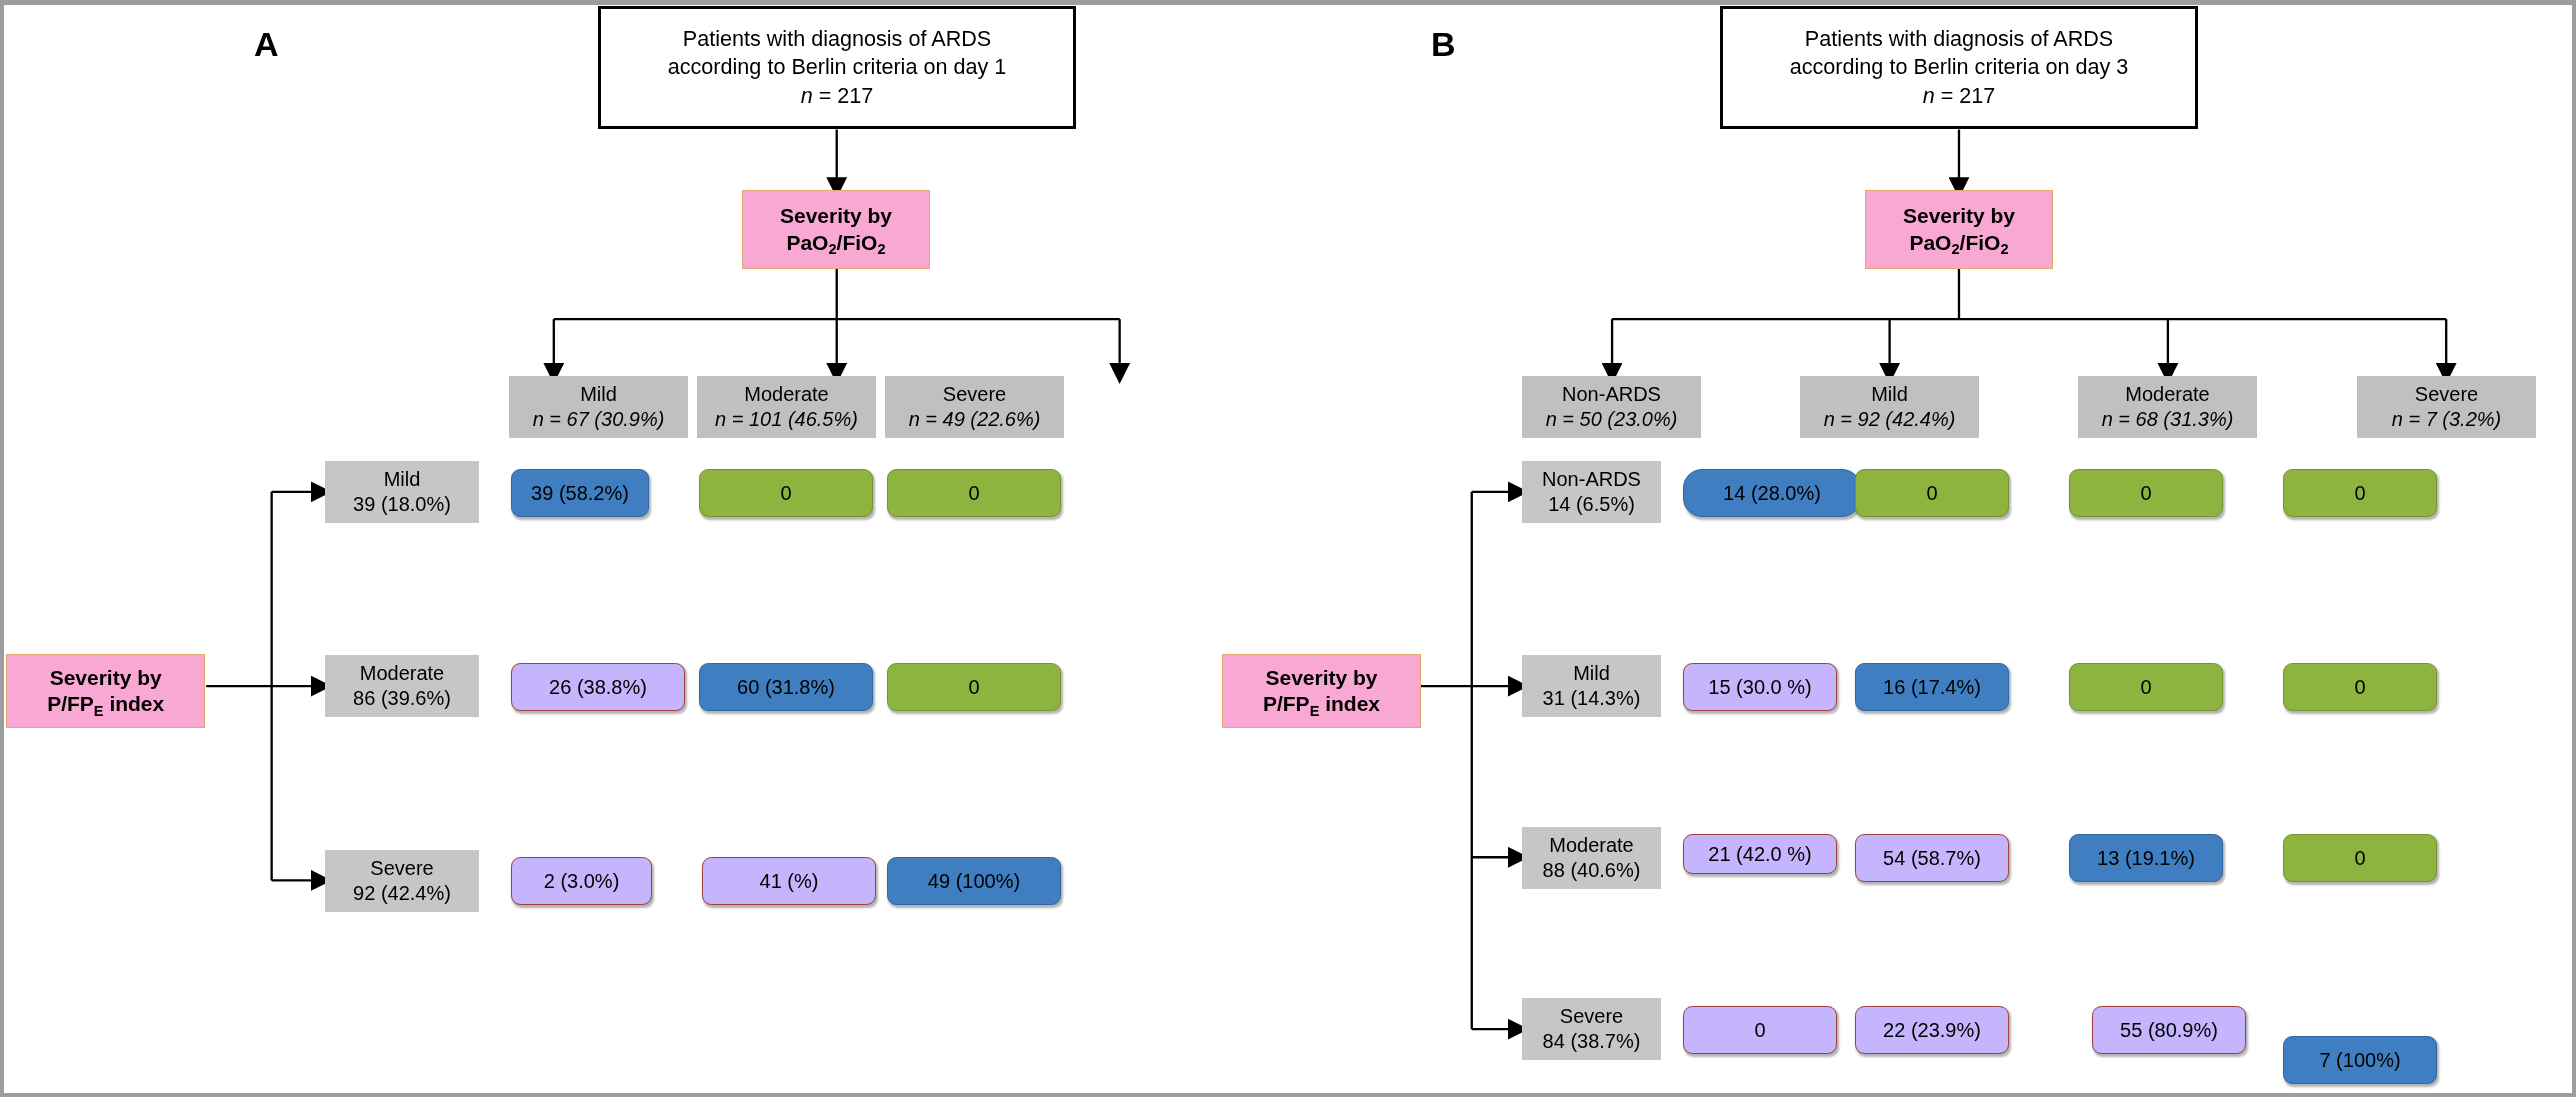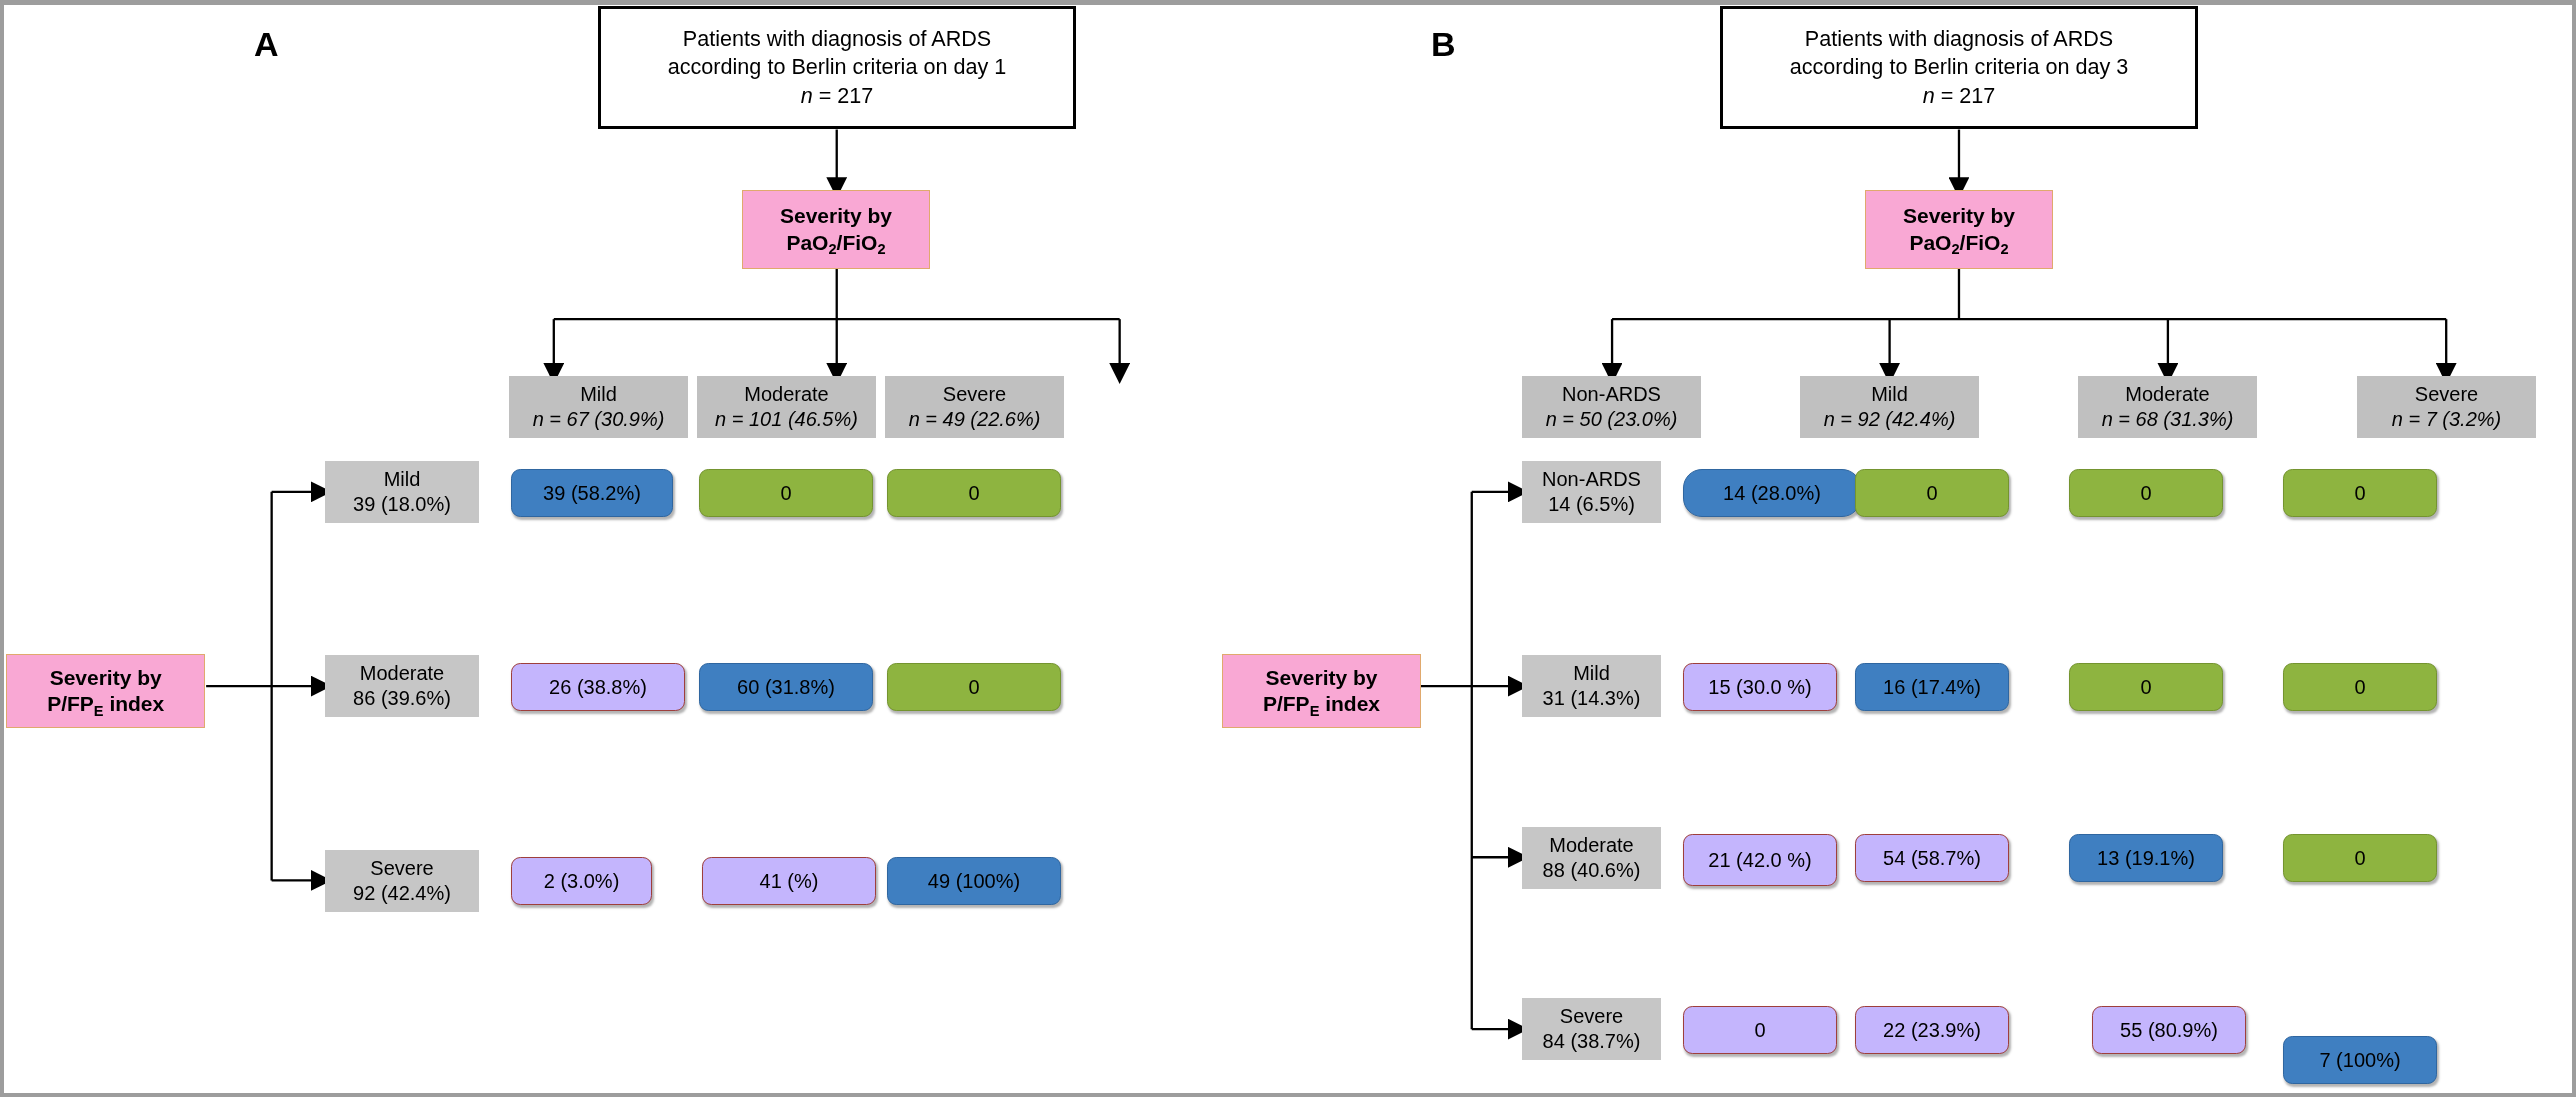--- a/index.html
+++ b/index.html
@@ -135,21 +135,21 @@
     <div>
       <div>Severity by</div>
       <div><span>P/FP</span><sub>E</sub><span> index</span></div>
     </div>
   </div>
 
   <div class="rowlabel" style="left:325px;top:461px;width:154px;height:62px;">
     <div>Mild</div>
     <div>39 (18.0%)</div>
   </div>
-  <div class="cell blue" style="left:511px;top:469px;width:162px;height:48px;">39 (58.2%)</div>
+  <div class="cell blue" style="left:511px;top:469px;width:138px;height:48px;">39 (58.2%)</div>
   <div class="cell green" style="left:699px;top:469px;width:174px;height:48px;">0</div>
   <div class="cell green" style="left:887px;top:469px;width:174px;height:48px;">0</div>
 
   <div class="rowlabel" style="left:325px;top:655px;width:154px;height:62px;">
     <div>Moderate</div>
     <div>86 (39.6%)</div>
   </div>
   <div class="cell red" style="left:511px;top:663px;width:174px;height:48px;">26 (38.8%)</div>
   <div class="cell blue" style="left:699px;top:663px;width:174px;height:48px;">60 (31.8%)</div>
   <div class="cell green" style="left:887px;top:663px;width:174px;height:48px;">0</div>
@@ -243,21 +243,21 @@
   </div>
   <div class="cell red" style="left:395px;top:663px;width:154px;height:48px;">15 (30.0 %)</div>
   <div class="cell blue" style="left:567px;top:663px;width:154px;height:48px;">16 (17.4%)</div>
   <div class="cell green" style="left:781px;top:663px;width:154px;height:48px;">0</div>
   <div class="cell green" style="left:995px;top:663px;width:154px;height:48px;">0</div>
 
   <div class="rowlabel" style="left:234px;top:827px;width:139px;height:62px;">
     <div>Moderate</div>
     <div>88 (40.6%)</div>
   </div>
-  <div class="cell red" style="left:395px;top:834px;width:154px;height:52px;">21 (42.0 %)</div>
+  <div class="cell red" style="left:395px;top:834px;width:154px;height:40px;">21 (42.0 %)</div>
   <div class="cell red" style="left:567px;top:834px;width:154px;height:48px;">54 (58.7%)</div>
   <div class="cell blue" style="left:781px;top:834px;width:154px;height:48px;">13 (19.1%)</div>
   <div class="cell green" style="left:995px;top:834px;width:154px;height:48px;">0</div>
 
   <div class="rowlabel" style="left:234px;top:998px;width:139px;height:62px;">
     <div>Severe</div>
     <div>84 (38.7%)</div>
   </div>
   <div class="cell red" style="left:395px;top:1006px;width:154px;height:48px;">0</div>
   <div class="cell red" style="left:567px;top:1006px;width:154px;height:48px;">22 (23.9%)</div>

